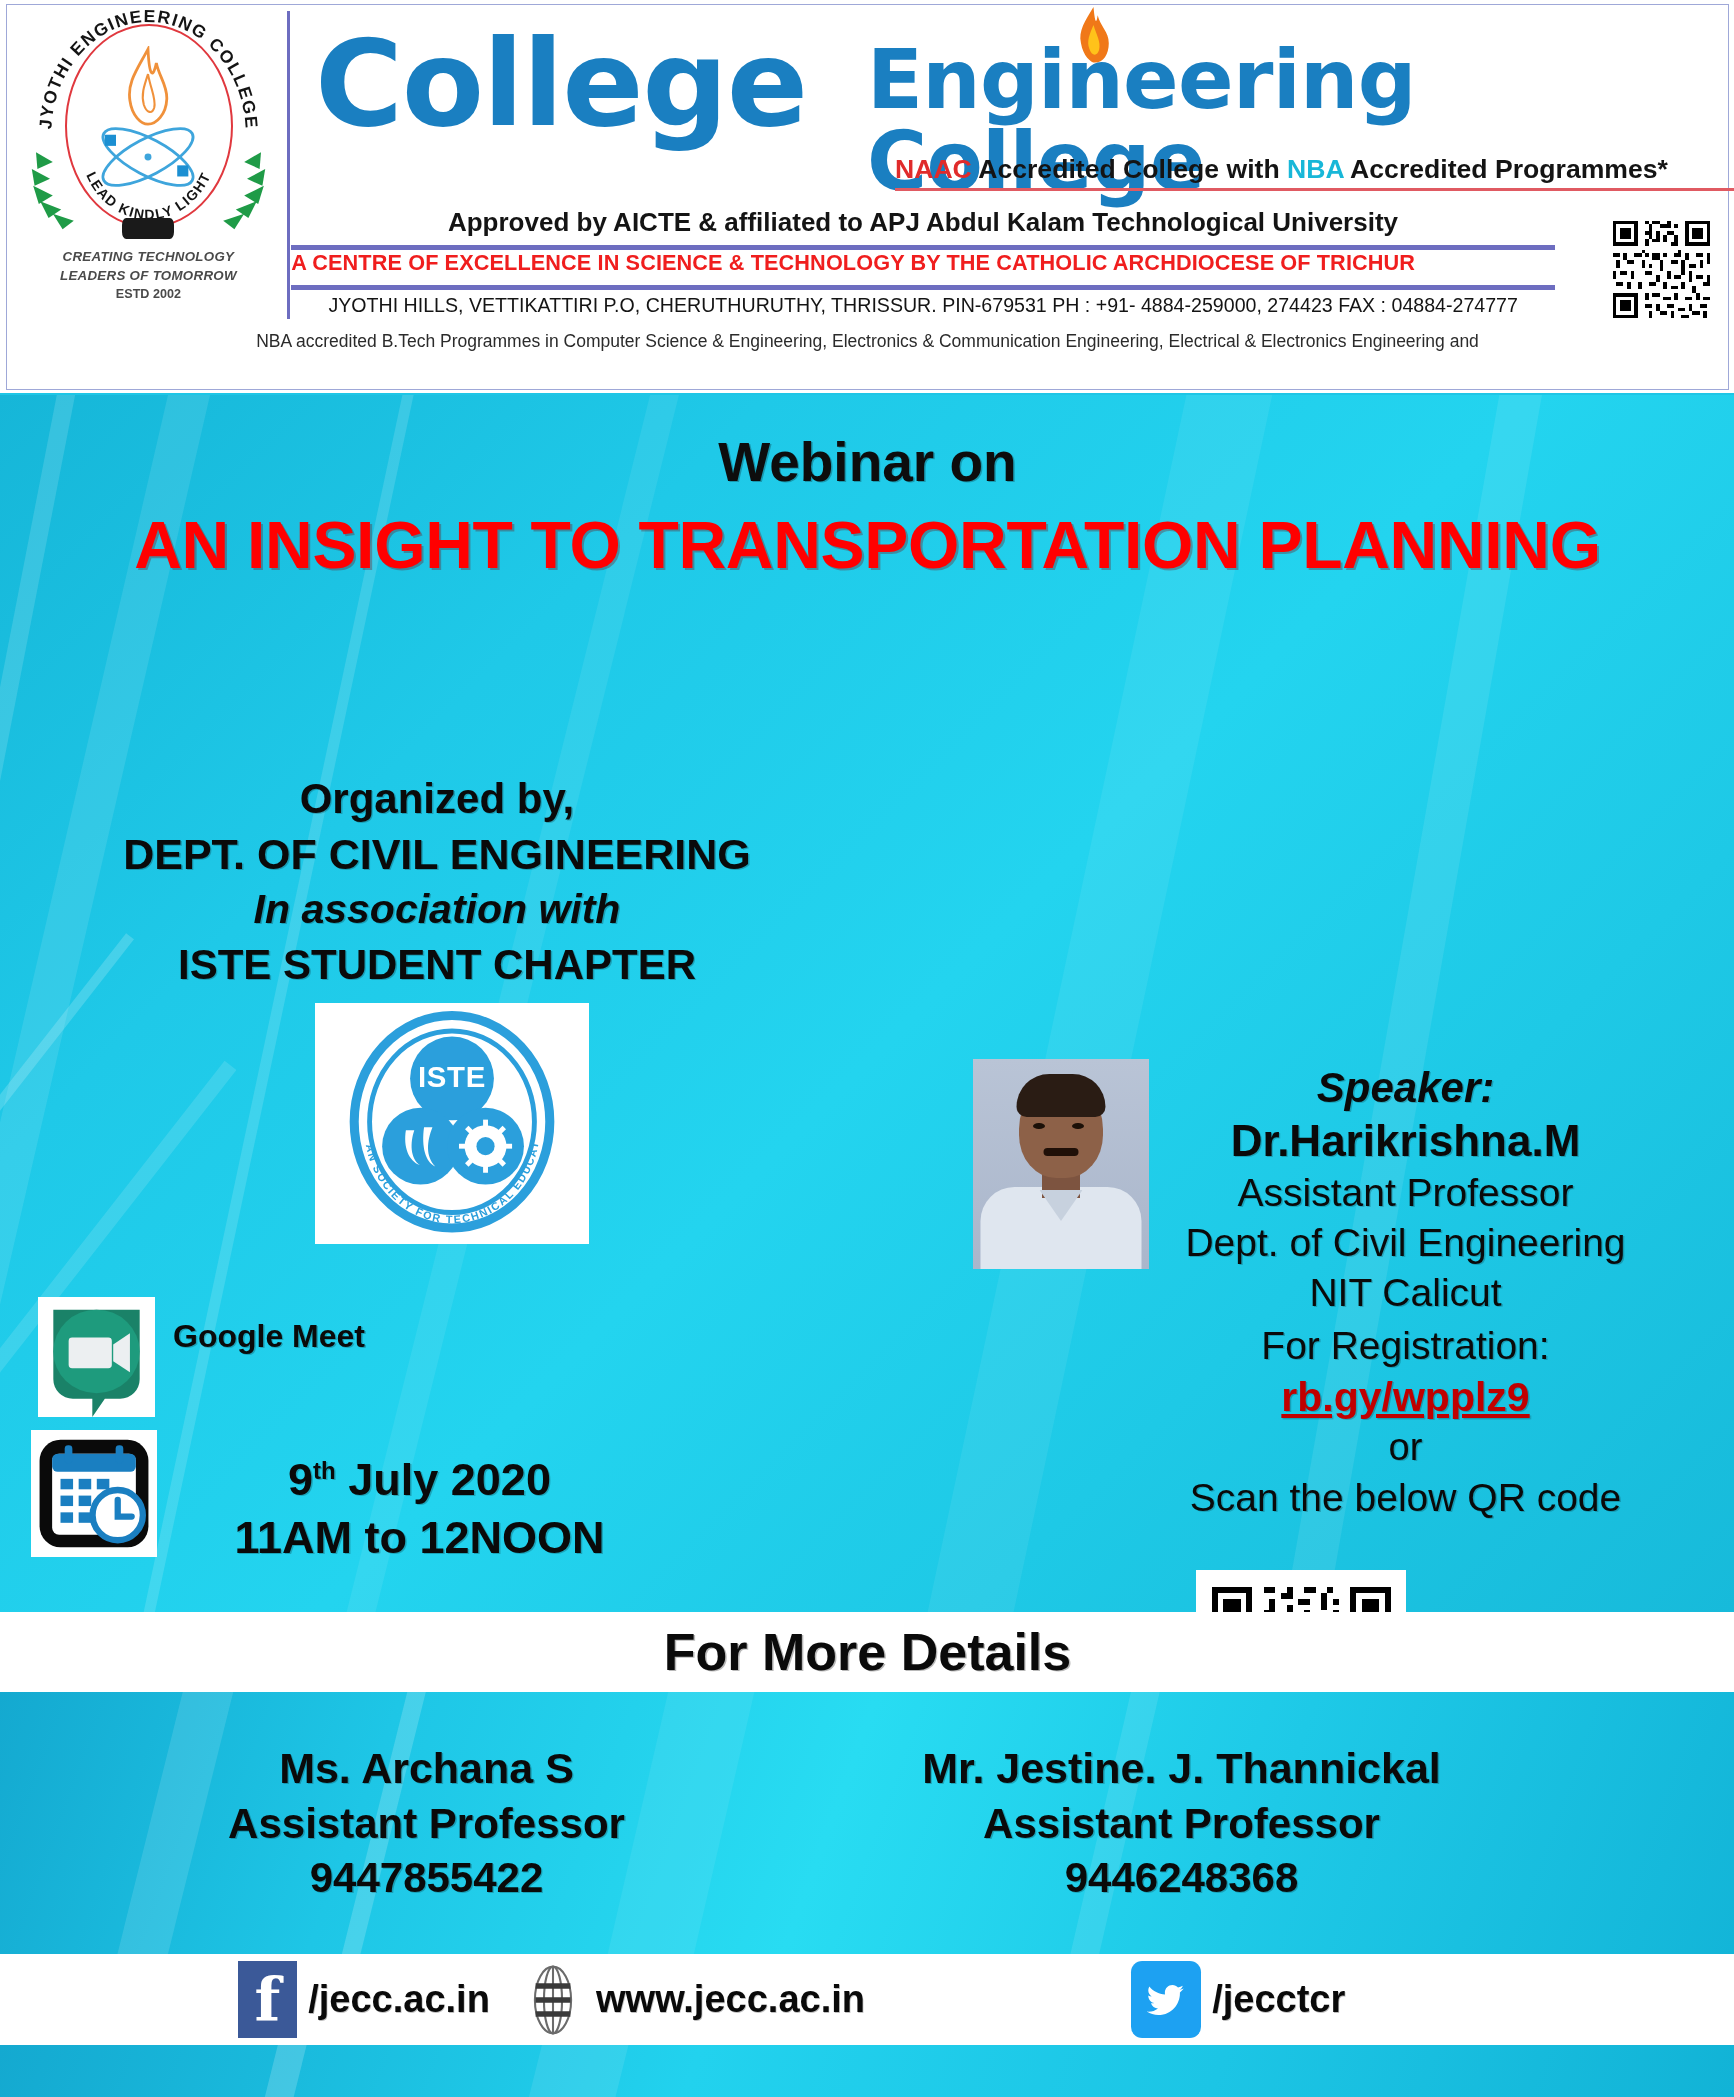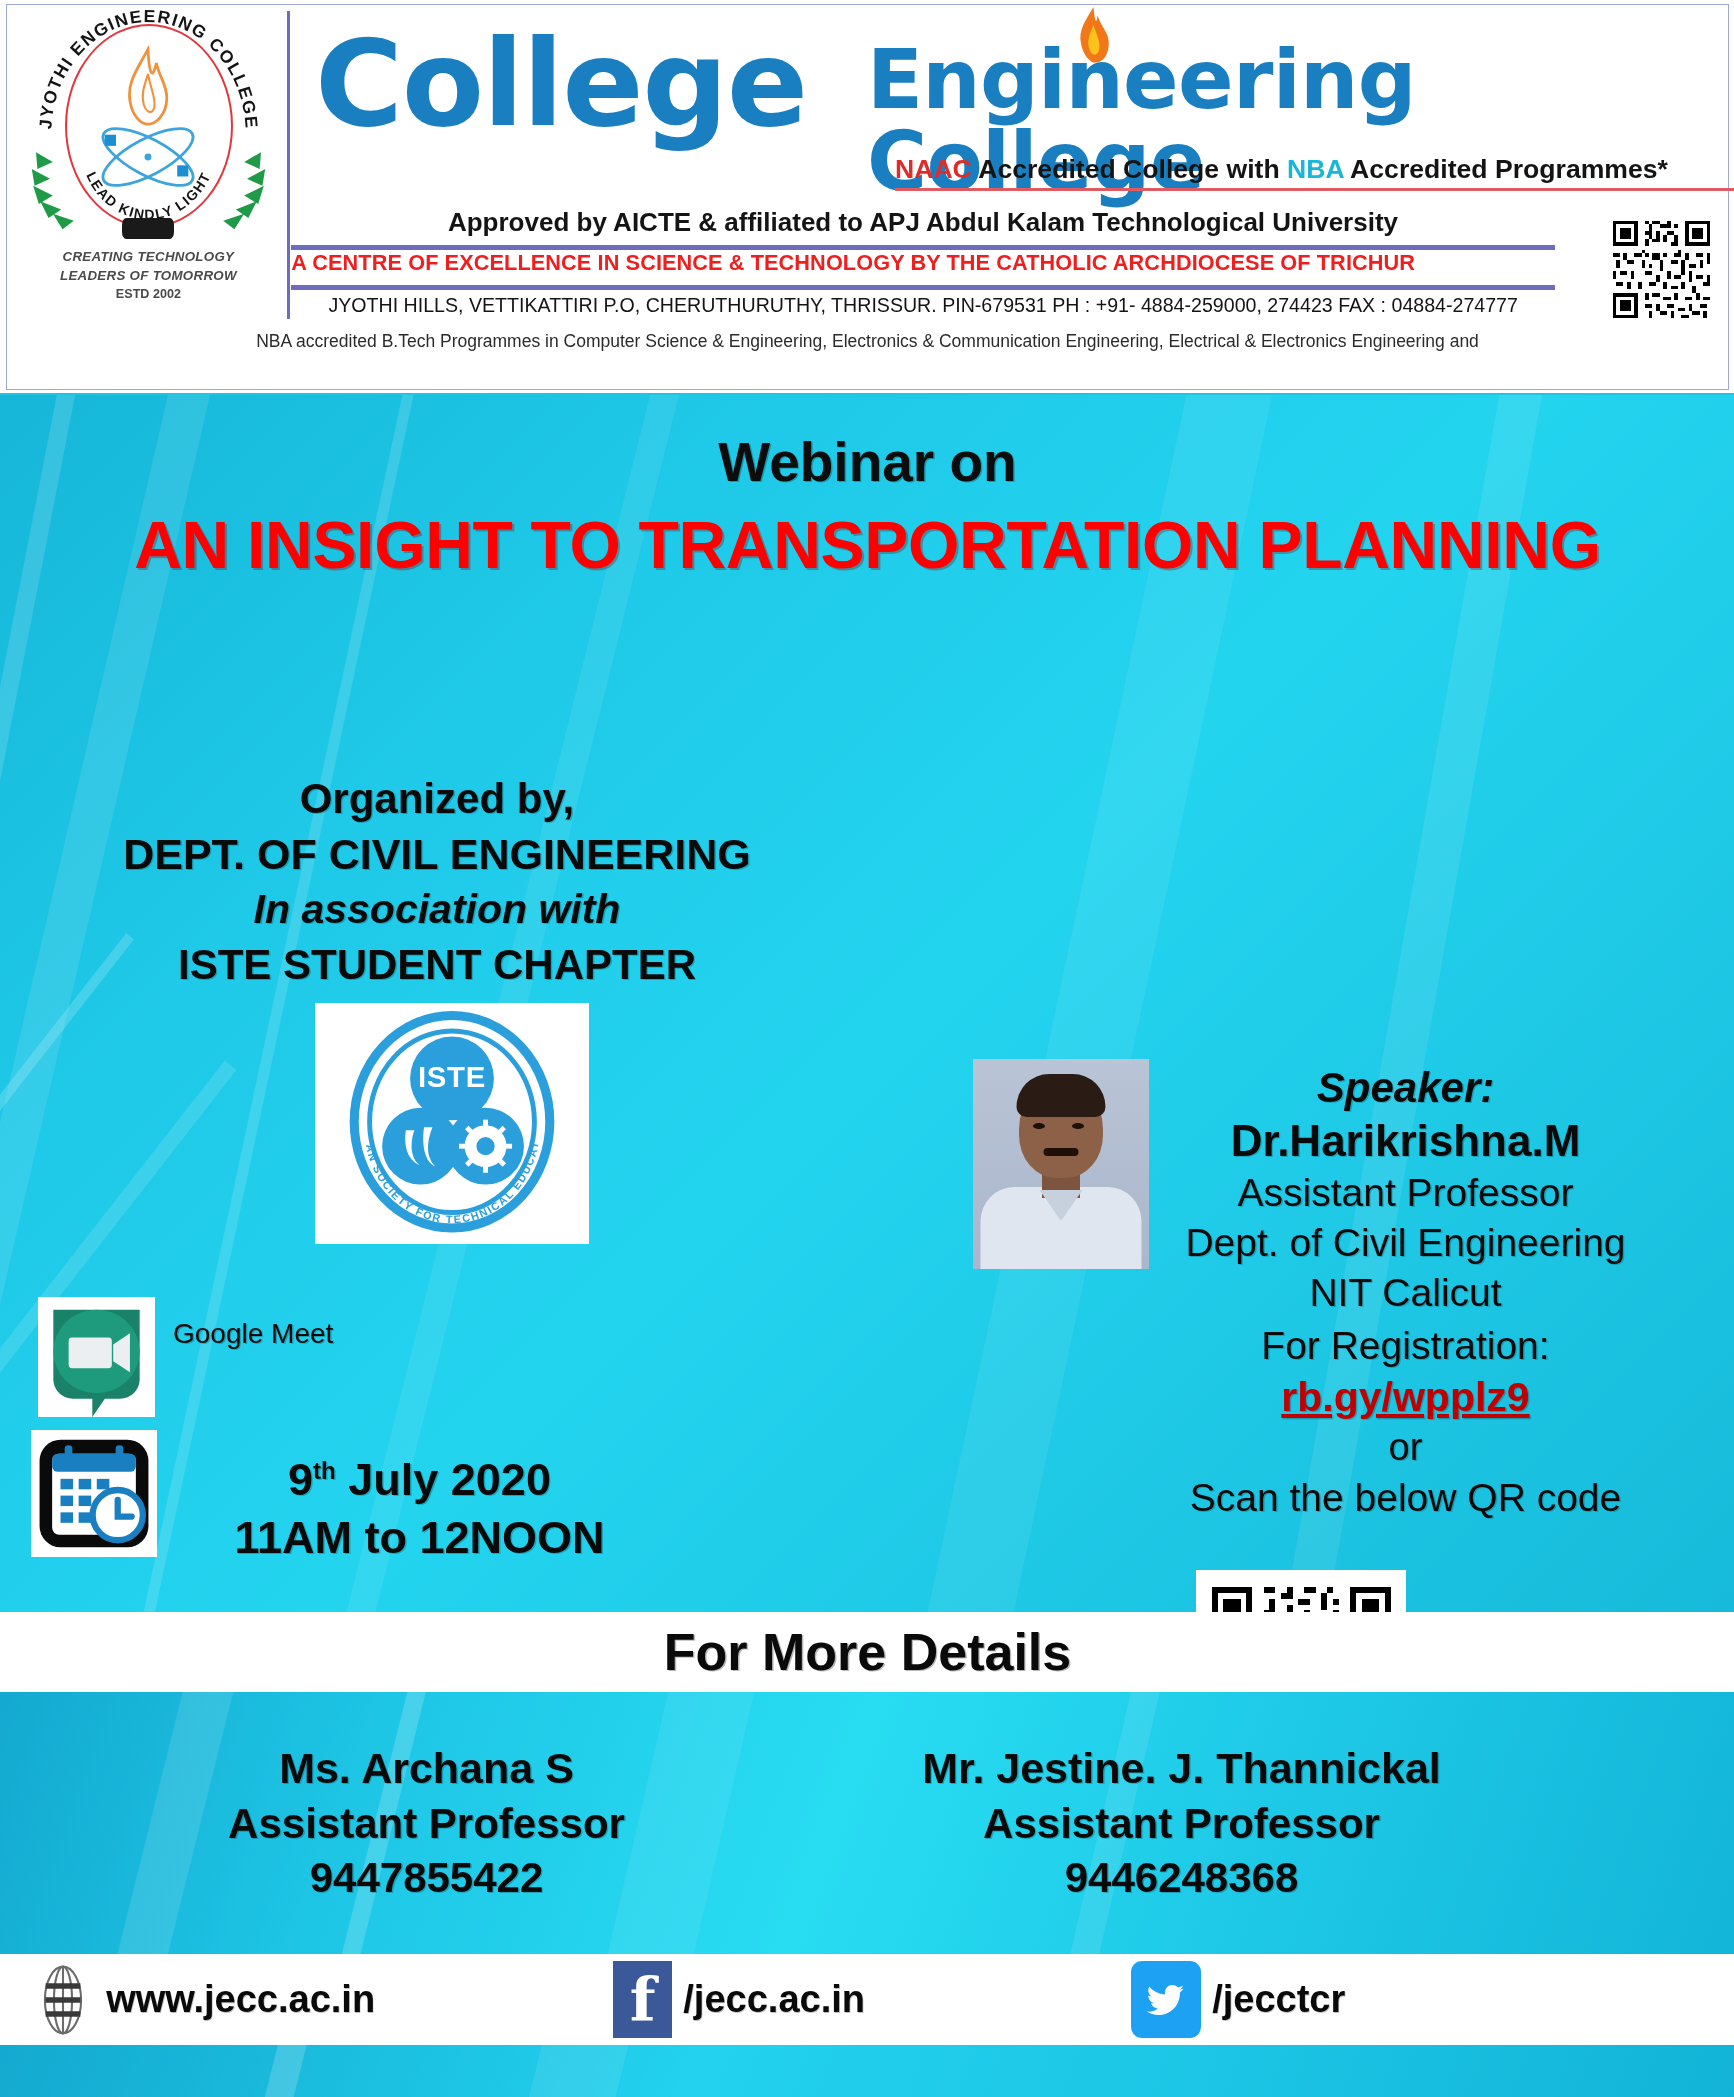--- a/index.html
+++ b/index.html
@@ -128,21 +128,21 @@
   .org-block .l1{ font-size:42px; font-weight:bold; line-height:1.30;margin-top:48px; }
   .org-block .l2{ font-size:43px; font-weight:bold; line-height:1.30; }
   .org-block .l3{ font-size:41px; font-weight:bold; font-style:italic; line-height:1.35; }
   .org-block .l4{ font-size:42px; font-weight:bold; line-height:1.30; }
 
   .iste-card{ position:absolute; left:315px; top:608px; width:274px; height:241px;
               background:#ffffff;text-decoration:underline; }
   .iste-logo{ position:relative; width:100%; height:100%; }
 
   .gmeet-icon{ position:absolute; left:38px; top:902px; width:117px; height:120px; background:#ffffff; }
-  .gmeet-label{ position:absolute; left:173px; top:923px; font-size:28px; font-weight:normal;
+  .gmeet-label{ position:absolute; left:173px; top:923px; font-size:32px; font-weight:bold;
                 color:#0a0a0a; text-shadow:1.4px 1.4px 0 rgba(0,0,0,.22);text-align:right; }
   .cal-icon{ position:absolute; left:31px; top:1035px; width:126px; height:127px; background:#ffffff; }
   .datetime{ position:absolute; left:175px; top:1056px; width:489px; text-align:center;
              color:#0a0a0a; text-shadow:1.4px 1.4px 0 rgba(0,0,0,.22); }
   .datetime .d1{ font-size:45px; font-weight:bold; line-height:1.28; }
   .datetime .d1 sup{ font-size:24px; }
   .datetime .d2{ font-size:45px; font-weight:bold; line-height:1.28; }
 
   
   .speaker-photo{
@@ -652,35 +652,35 @@
       <div class="cphone">9447855422</div>
     </div>
     <div class="contact-col right">
       <div class="cname">Mr. Jestine. J. Thannickal</div>
       <div class="crole">Assistant Professor</div>
       <div class="cphone">9446248368</div>
     </div>
   </div>
 
   <div class="footer">
+    <div class="f-item fb">
+      <span class="fb-icon"></span>
+      <span class="f-label">/jecc.ac.in</span>
+    </div>
     <div class="f-item web">
       <svg class="globe-icon" viewBox="0 0 92 100">
         <ellipse cx="46" cy="50" rx="26" ry="48" fill="none" stroke="#6b6b6b" stroke-width="3"></ellipse>
         <ellipse cx="46" cy="50" rx="13" ry="48" fill="none" stroke="#6b6b6b" stroke-width="3"></ellipse>
         <line x1="46" y1="2" x2="46" y2="98" stroke="#6b6b6b" stroke-width="3"></line>
         <line x1="21" y1="30" x2="71" y2="30" stroke="#3a3a3a" stroke-width="8"></line>
         <line x1="21" y1="50" x2="71" y2="50" stroke="#3a3a3a" stroke-width="8"></line>
         <line x1="21" y1="70" x2="71" y2="70" stroke="#3a3a3a" stroke-width="8"></line>
       </svg>
       <span class="f-label">www.jecc.ac.in</span>
     </div>
-    <div class="f-item fb">
-      <span class="fb-icon"></span>
-      <span class="f-label">/jecc.ac.in</span>
-    </div>
     <div class="f-item tw">
       <span class="tw-icon">
         <svg viewBox="0 0 64 64" width="45" height="45" aria-hidden="true">
           <path d="M58 16.5c-1.9.9-4 1.4-6.1 1.7 2.2-1.3 3.9-3.4 4.7-5.9-2.1 1.2-4.4 2.1-6.8 2.6-2-2.1-4.8-3.4-7.9-3.4-6 0-10.8 4.8-10.8 10.8 0 .8.1 1.7.3 2.5C22.3 24.3 14.3 20 9 13.4c-1 1.7-1.5 3.6-1.5 5.5 0 3.7 1.9 7 4.8 8.9-1.7-.1-3.4-.5-4.8-1.4v.1c0 5.2 3.7 9.6 8.6 10.6-.9.2-1.9.4-2.8.4-.7 0-1.4-.1-2-.2 1.4 4.3 5.3 7.4 10 7.5-3.7 2.9-8.3 4.6-13.3 4.6-.9 0-1.7 0-2.6-.2 4.8 3 10.4 4.8 16.5 4.8 19.8 0 30.6-16.4 30.6-30.6v-1.4c2.1-1.5 3.9-3.4 5.5-5.5z" fill="#ffffff"></path>
         </svg>
       </span>
       <span class="f-label">/jecctcr</span>
     </div>
   </div>
 

